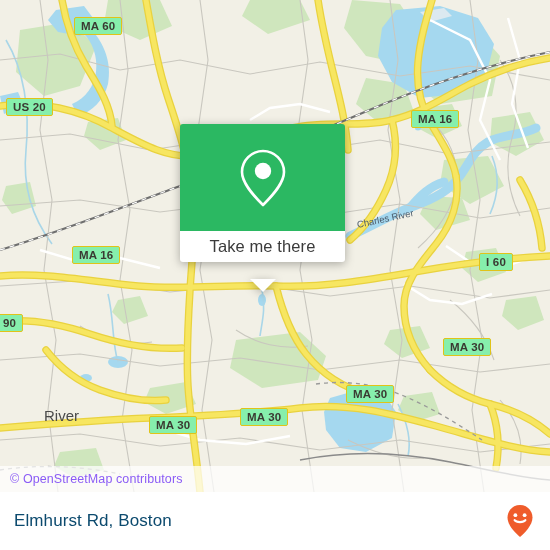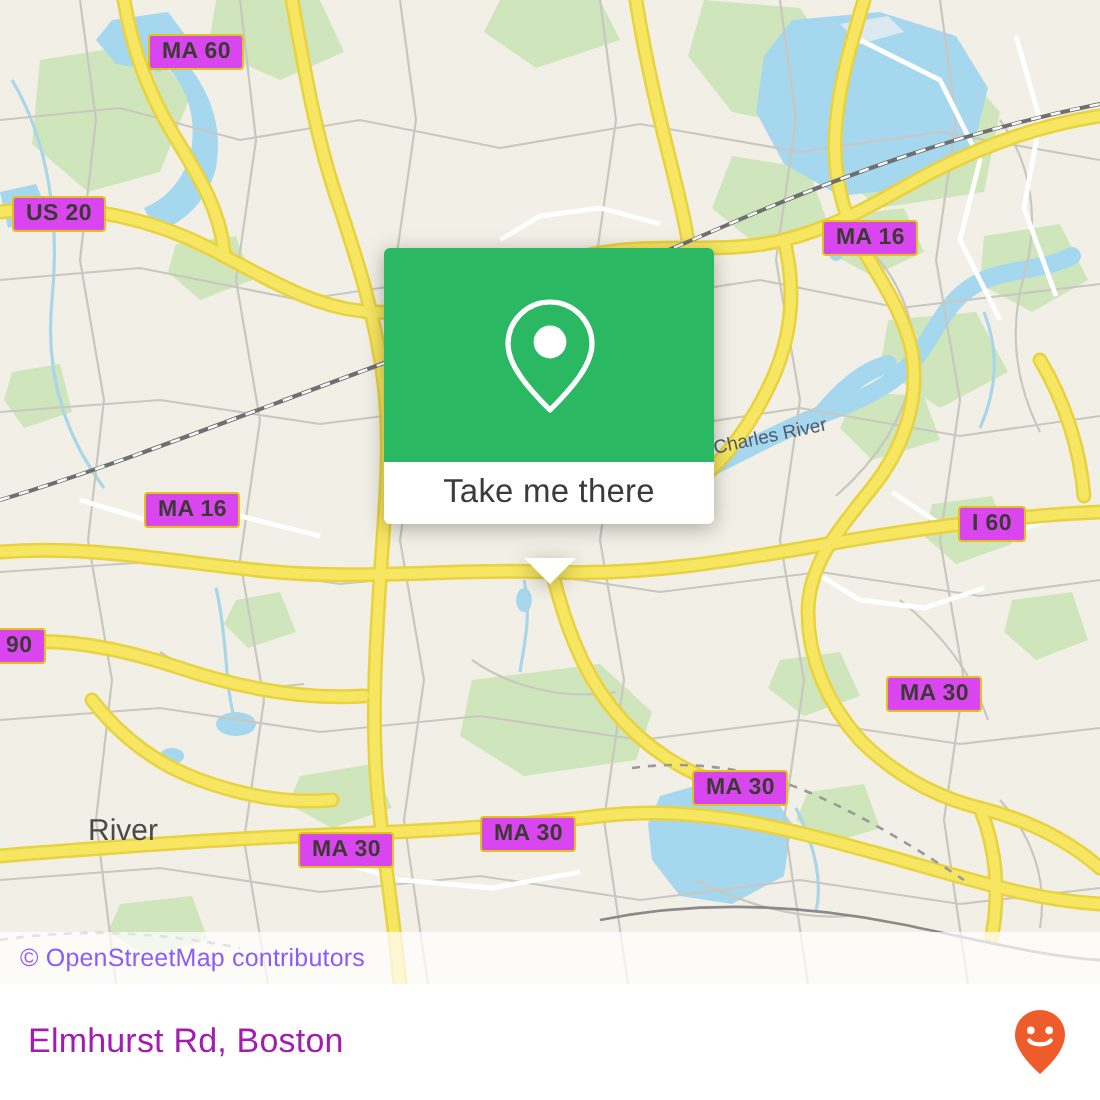--- a/index.html
+++ b/index.html
@@ -24,31 +24,31 @@
     font-size:12.5px;color:#8b5cf6;padding-left:10px;letter-spacing:0.1px;
   }
 
   
   .bottombar{
     position:absolute;left:0;top:492px;width:550px;height:58px;
     background:#ffffff;
     display:flex;align-items:center;justify-content:space-between;
     box-sizing:border-box;padding:0 16px 0 14px;
   }
-  .placename{font-size:17px;color:#a21caf;letter-spacing:0.1px;}
+  .placename{font-size:17px;color:#0c4a6e;letter-spacing:0.1px;}
   .brand{display:flex;align-items:center;gap:3px;}
   .brand-pin{width:28px;height:34px;display:block;}
   .brand-word{
     font-size:30px;font-weight:bold;color:#111111;letter-spacing:-1.0px;
     line-height:1;position:relative;top:1px;
   }
 
   
   .card{
-    position:absolute;left:192px;top:124px;width:165px;
+    position:absolute;left:180px;top:124px;width:165px;
     filter:drop-shadow(0 2px 5px rgba(0,0,0,0.30));
   }
   .card-green{
     height:107px;background:#2bb862;border-radius:3px 3px 0 0;
     display:flex;align-items:center;justify-content:center;
   }
   .card-green svg{display:block;}
   .card-foot{
     height:31px;background:#ffffff;border-radius:0 0 3px 3px;
     display:flex;align-items:center;justify-content:center;
@@ -56,21 +56,21 @@
   .card-foot span{font-size:16.5px;color:#3b3b3b;letter-spacing:0.1px;}
   .card-tail{
     position:absolute;left:70px;top:155px;width:0;height:0;
     border-left:13px solid transparent;border-right:13px solid transparent;
     border-top:13px solid #ffffff;
   }
 
   
   .shield{
     position:absolute;
-    background:#d946ef;border:1.6px solid #e0c318;border-radius:2px;
+    background:#86efac;border:1.6px solid #e0c318;border-radius:2px;
     color:#3a3a32;font-size:11.5px;font-weight:bold;
     padding:1.5px 6px 2px 6px;white-space:nowrap;line-height:1.05;
     letter-spacing:0.2px;
   }
   
   .placelabel{position:absolute;color:#555555;white-space:nowrap;}
   .city{font-size:15px;color:#4a4a4a;}
   .river{font-size:9.5px;color:#4b5b6b;}
 </style>
 </head>

